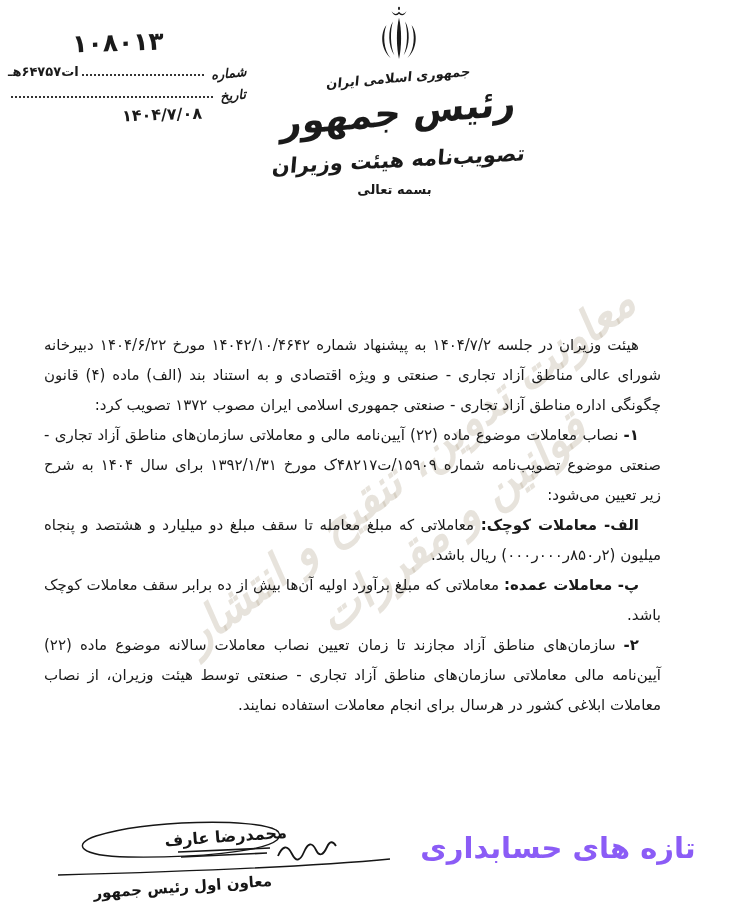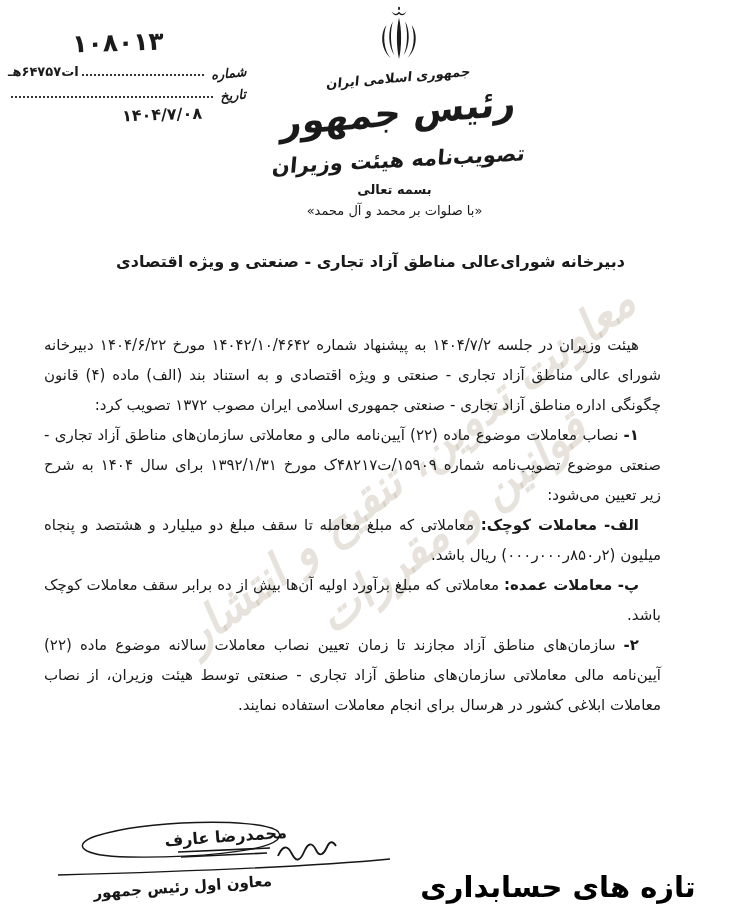--- a/index.html
+++ b/index.html
@@ -88,25 +88,23 @@
         <path d="M87 40 C101 57 99 92 78 110 C93 94 95 60 87 40 Z"></path>
       </g>
     </svg>
     <div class="country">جمهوری اسلامی ایران</div>
     <div class="president">رئیس جمهور</div>
     <div class="doctype">تصویب‌نامه هیئت وزیران</div>
   </div>
 
   <div class="invocation">
     <div class="l1">بسمه تعالی</div>
-    <div class="l2">«با صلوات بر محمد و آل محمد»</div>
   </div>
 
   <div class="addressee">
-    <div>دبیرخانه شورای‌عالی مناطق آزاد تجاری - صنعتی و ویژه اقتصادی</div>
   </div>
 
   <div class="watermark-stamp">معاونت تدوین، تنقیح و انتشار قوانین و مقررات</div>
 
   <div class="body-text">
     <p><span>هیئت وزیران در جلسه ۱۴۰۴/۷/۲ به پیشنهاد شماره ۱۴۰۴۲/۱۰/۴۶۴۲ مورخ ۱۴۰۴/۶/۲۲ دبیرخانه شورای عالی مناطق آزاد تجاری - صنعتی و ویژه اقتصادی و به استناد بند (الف) ماده (۴) قانون چگونگی اداره مناطق آزاد تجاری - صنعتی جمهوری اسلامی ایران مصوب ۱۳۷۲ تصویب کرد:</span></p>
     <p><b>۱-</b><span> نصاب معاملات موضوع ماده (۲۲) آیین‌نامه مالی و معاملاتی سازمان‌های مناطق آزاد تجاری - صنعتی موضوع تصویب‌نامه شماره ۱۵۹۰۹/ت۴۸۲۱۷ک مورخ ۱۳۹۲/۱/۳۱ برای سال ۱۴۰۴ به شرح زیر تعیین می‌شود:</span></p>
     <p><b>الف- معاملات کوچک:</b><span> معاملاتی که مبلغ معامله تا سقف مبلغ دو میلیارد و هشتصد و پنجاه میلیون (۲ر۸۵۰ر۰۰۰ر۰۰۰) ریال باشد.</span></p>
     <p><b>پ- معاملات عمده:</b><span> معاملاتی که مبلغ برآورد اولیه آن‌ها بیش از ده برابر سقف معاملات کوچک باشد.</span></p>
     <p><b>۲-</b><span> سازمان‌های مناطق آزاد مجازند تا زمان تعیین نصاب معاملات سالانه موضوع ماده (۲۲) آیین‌نامه مالی معاملاتی سازمان‌های مناطق آزاد تجاری - صنعتی توسط هیئت وزیران، از نصاب معاملات ابلاغی کشور در هرسال برای انجام معاملات استفاده نمایند.</span></p>
@@ -122,15 +120,15 @@
       <path d="M240 44 q7 -16 14 -2 q6 12 12 -2 q6 -14 12 -2 q5 10 11 -3 q4 -9 9 -1" fill="none" stroke="#161616" stroke-width="1.8"></path>
 
       <path d="M352 47 C280 54 130 60 20 63" fill="none" stroke="#161616" stroke-width="1.4"></path>
 
       <text x="188" y="30" text-anchor="middle" transform="rotate(-4 188 30)" font-family="DejaVu Sans, sans-serif" font-size="16" font-weight="bold" fill="#161616">محمدرضا عارف</text>
 
       <text x="145" y="80" text-anchor="middle" transform="rotate(-4 145 80)" font-family="DejaVu Sans, sans-serif" font-size="15" font-weight="bold" fill="#161616">معاون اول رئیس جمهور</text>
     </svg>
   </div>
 
-  <div class="site-mark" style="color:#000000;margin-top:39px;">تازه های حسابداری</div>
+  <div class="site-mark" style="color:#8b5cf6;">تازه های حسابداری</div>
 
 </div>
 
 </body></html>

